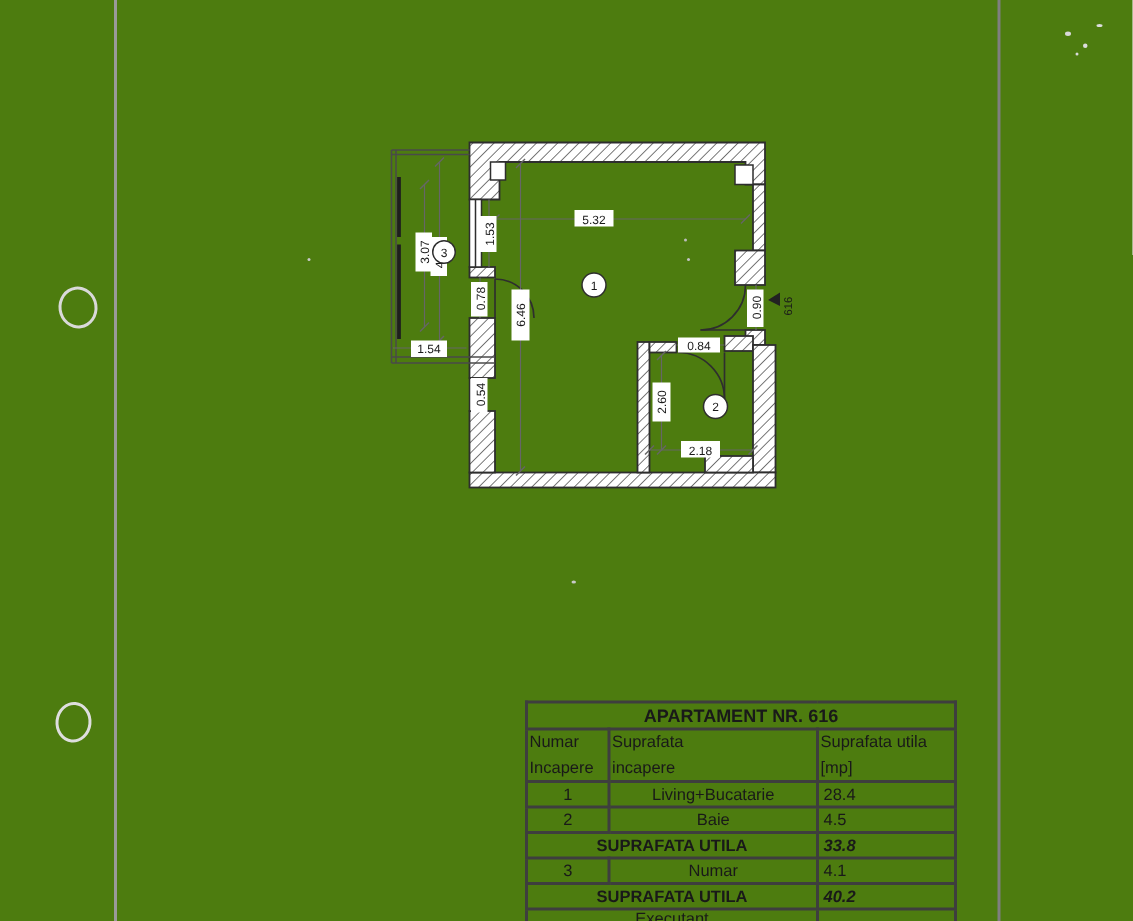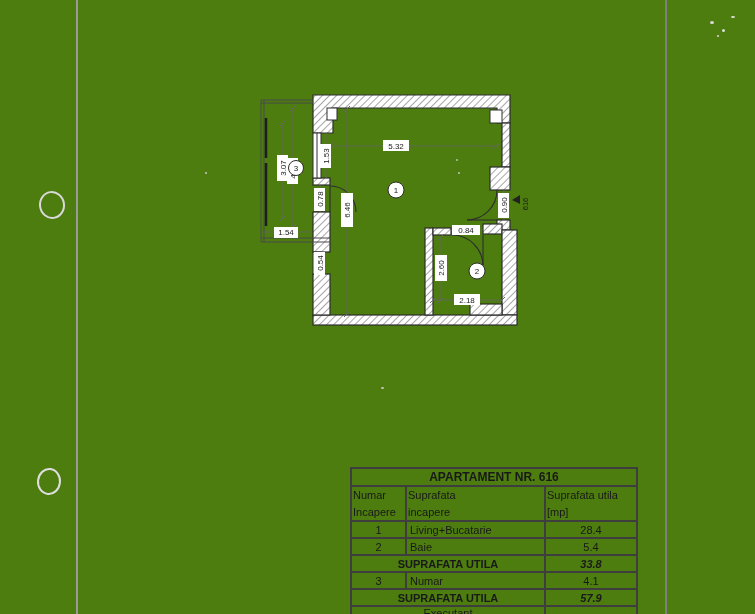--- a/index.html
+++ b/index.html
@@ -23,22 +23,22 @@
   table.apt{
     position:absolute;left:350px;top:467px;width:286px;
     border-collapse:collapse;table-layout:fixed;font-size:11px;color:#191919;
   }
   table.apt td{border:2px solid #3e3e3e;padding:0 3px;overflow:hidden;white-space:nowrap;}
   table.apt tr.title td{height:16px;text-align:center;font-weight:bold;font-size:12px;}
   table.apt tr.colhdr td{text-align:left;font-size:11px;padding:0 1px;}
   table.apt tr.colhdr td div{line-height:16.5px;height:16.5px;}
   table.apt tr.data td{height:15px;}
   table.apt td.nr{text-align:center;}
-  table.apt td.nm{text-align:left;}
-  table.apt td.val{text-align:center;}
+  table.apt td.nm{text-align:center;}
+  table.apt td.val{text-align:left;}
   table.apt tr.sum td{height:15px;font-weight:bold;}
   table.apt tr.sum td.lbl{text-align:center;}
   table.apt tr.sum td.val{font-style:italic;}
   table.apt tr.foot td{height:12px;text-align:center;}
 </style>
 </head>
 <body>
 
 <div class="page">
 
@@ -210,34 +210,34 @@
       </td>
     </tr>
     <tr class="data">
       <td class="nr">1</td>
       <td class="nm">Living+Bucatarie</td>
       <td class="val">28.4</td>
     </tr>
     <tr class="data">
       <td class="nr">2</td>
       <td class="nm">Baie</td>
-      <td class="val">5.4</td>
+      <td class="val">4.5</td>
     </tr>
     <tr class="sum">
       <td class="lbl" colspan="2">SUPRAFATA UTILA</td>
       <td class="val">33.8</td>
     </tr>
     <tr class="data">
       <td class="nr">3</td>
       <td class="nm">Numar</td>
       <td class="val">4.1</td>
     </tr>
     <tr class="sum">
       <td class="lbl" colspan="2">SUPRAFATA UTILA</td>
-      <td class="val">57.9</td>
+      <td class="val">40.2</td>
     </tr>
     <tr class="foot">
       <td colspan="2">Executant</td>
       <td></td>
     </tr>
   </tbody>
     </table>
 
 </div>
 

